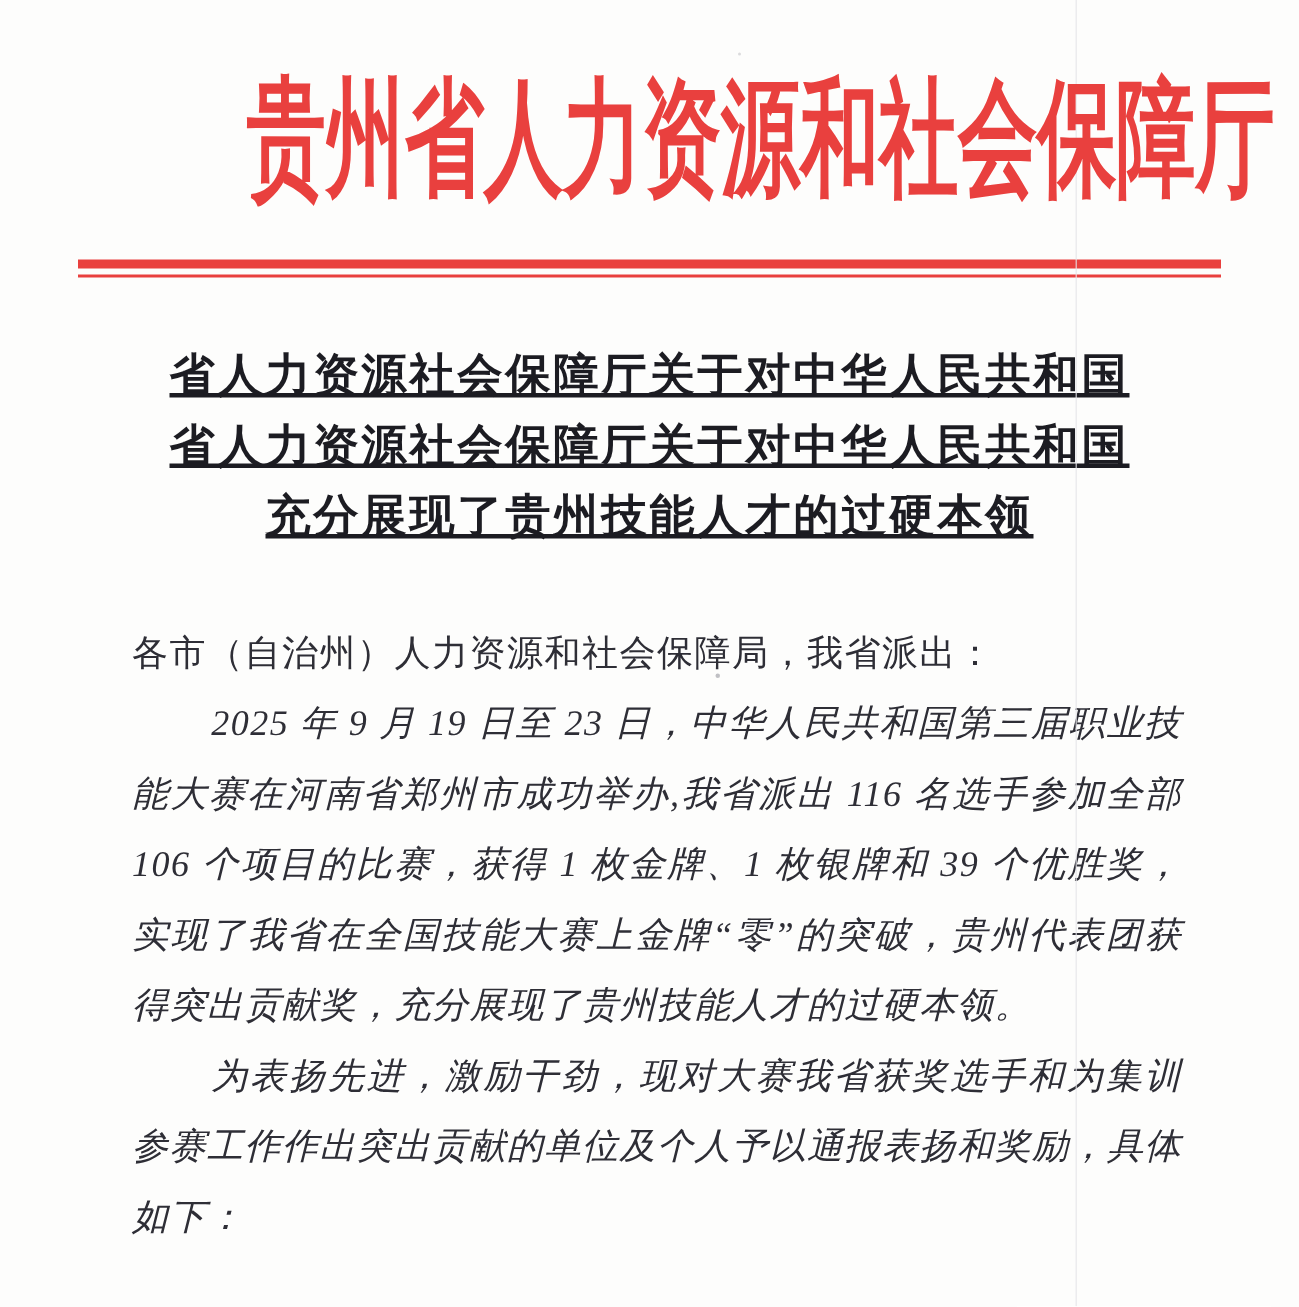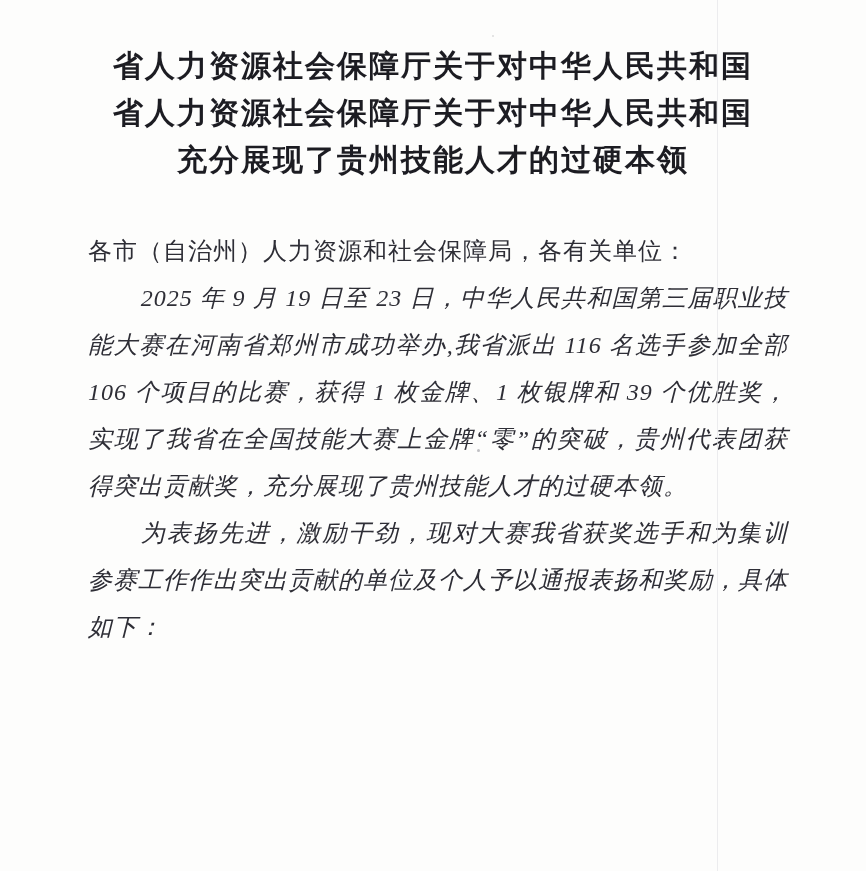--- a/index.html
+++ b/index.html
@@ -59,21 +59,21 @@
   
   .doc-title {
     margin: 42px 0 0 0;
     text-align: center;
     color: var(--title-color, #1c1c22);
     font-weight: bold;
     font-size: 30px;
     line-height: 47px;
     letter-spacing: 2px;
   }
-  .doc-title .t-line { display: block; }
+  .doc-title .t-line { display: block; text-decoration: underline; }
 
   
   .doc-body {
     margin: 45px 0 0 88px;
     width: 700px;
     color: var(--body-color, #2e2e36);
     font-size: 24px;
     line-height: 47px;
     letter-spacing: 1px;
     text-align: justify;
@@ -84,26 +84,34 @@
 </style>
 </head>
 <body>
 
 <div class="page" style="--red: #e9403e; --title-color: #1c1c22; --body-color: #2e2e36; --page-bg: #fdfdfc;">
 
   <div class="scan-vline"></div>
   <div class="speck speck-1"></div>
   <div class="speck speck-2"></div>
 
+  <header class="letterhead">
+    <div class="agency-name">贵州省人力资源和社会保障厅</div>
+    <div class="rule-wrap">
+      <div class="rule-thick"></div>
+      <div class="rule-gap"></div>
+      <div class="rule-thin"></div>
+    </div>
+  </header>
 
   <h1 class="doc-title">
     <span class="t-line">省人力资源社会保障厅关于对中华人民共和国</span>
     <span class="t-line">省人力资源社会保障厅关于对中华人民共和国</span>
     <span class="t-line">充分展现了贵州技能人才的过硬本领</span>
   </h1>
 
   <main class="doc-body">
-    <p class="salutation">各市（自治州）人力资源和社会保障局，各有关单位：</p>
+    <p class="salutation">各市（自治州）人力资源和社会保障局，我省派出：</p>
     <p class="para">2025 年 9 月 19 日至 23 日，中华人民共和国第三届职业技能大赛在河南省郑州市成功举办,我省派出 116 名选手参加全部 106 个项目的比赛，获得 1 枚金牌、1 枚银牌和 39 个优胜奖，实现了我省在全国技能大赛上金牌“零”的突破，贵州代表团获得突出贡献奖，充分展现了贵州技能人才的过硬本领。</p>
     <p class="para">为表扬先进，激励干劲，现对大赛我省获奖选手和为集训参赛工作作出突出贡献的单位及个人予以通报表扬和奖励，具体如下：</p>
   </main>
 
 </div>
 
 </body></html>

